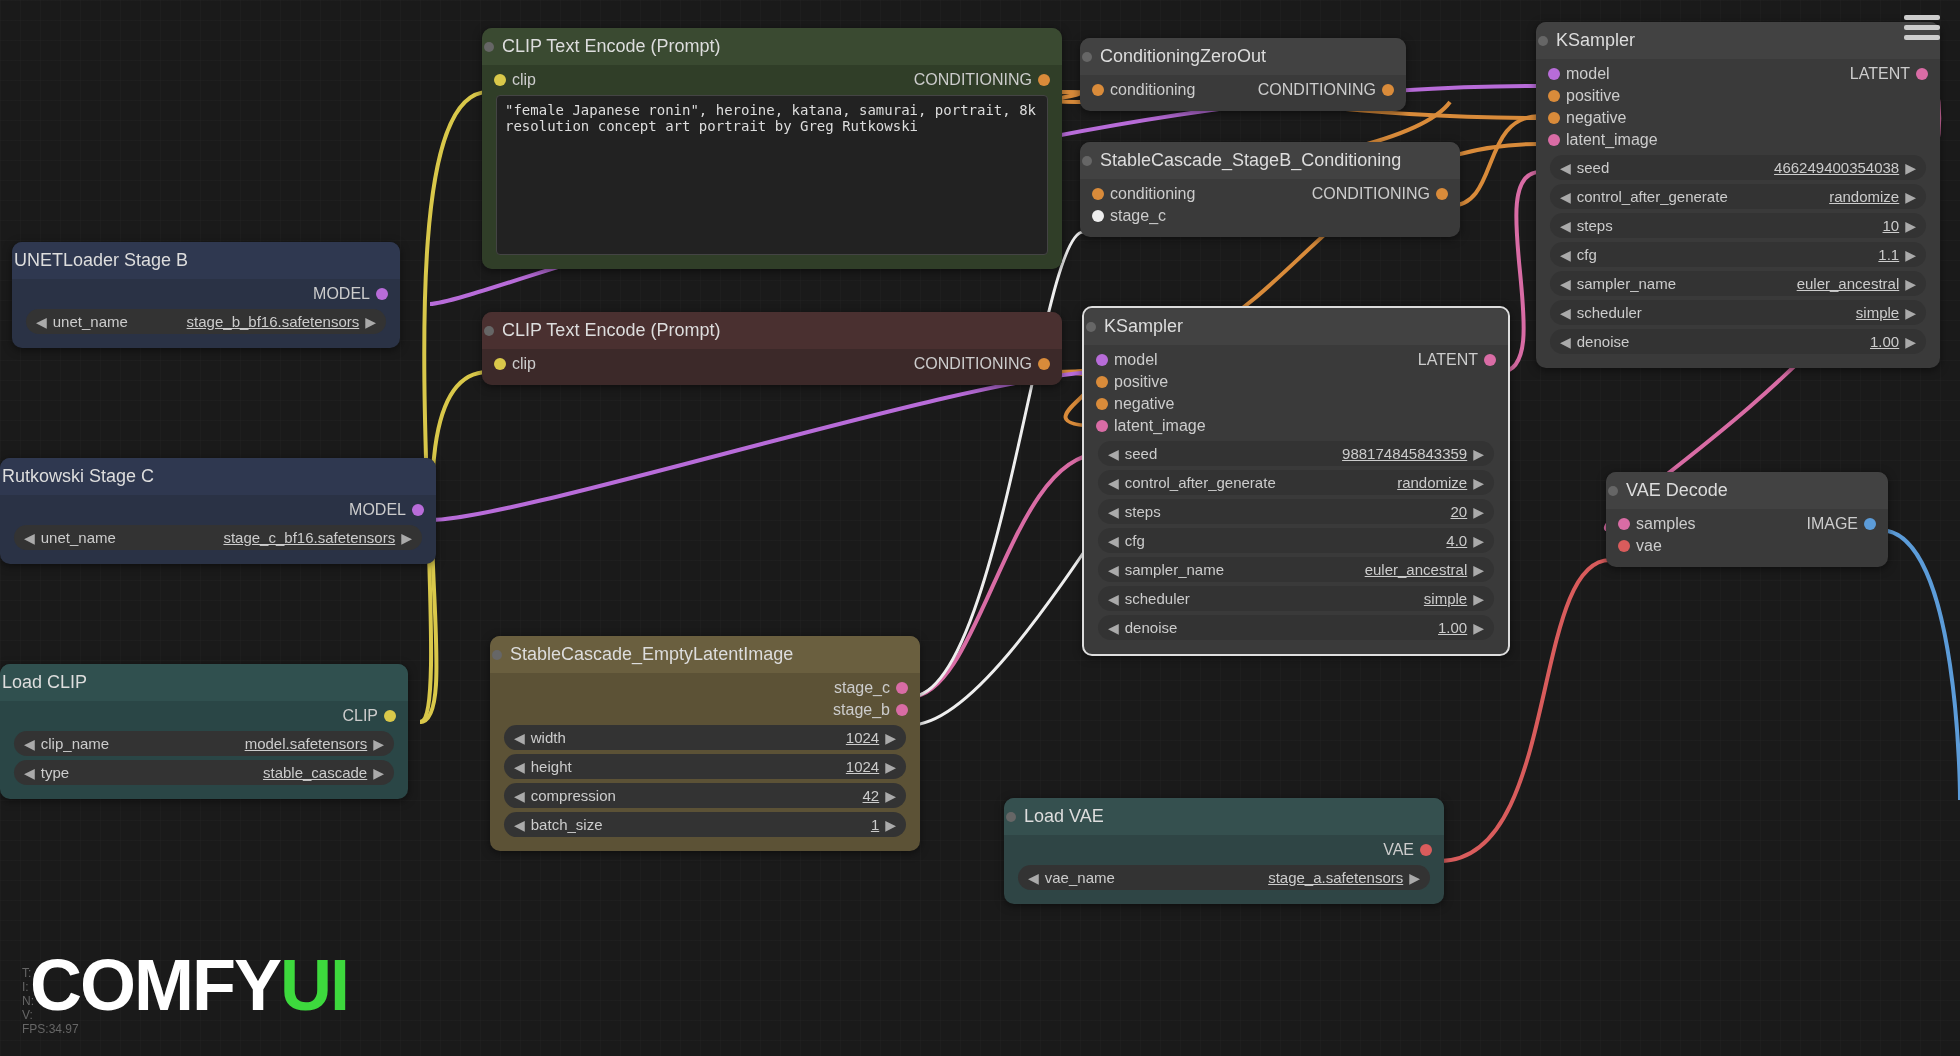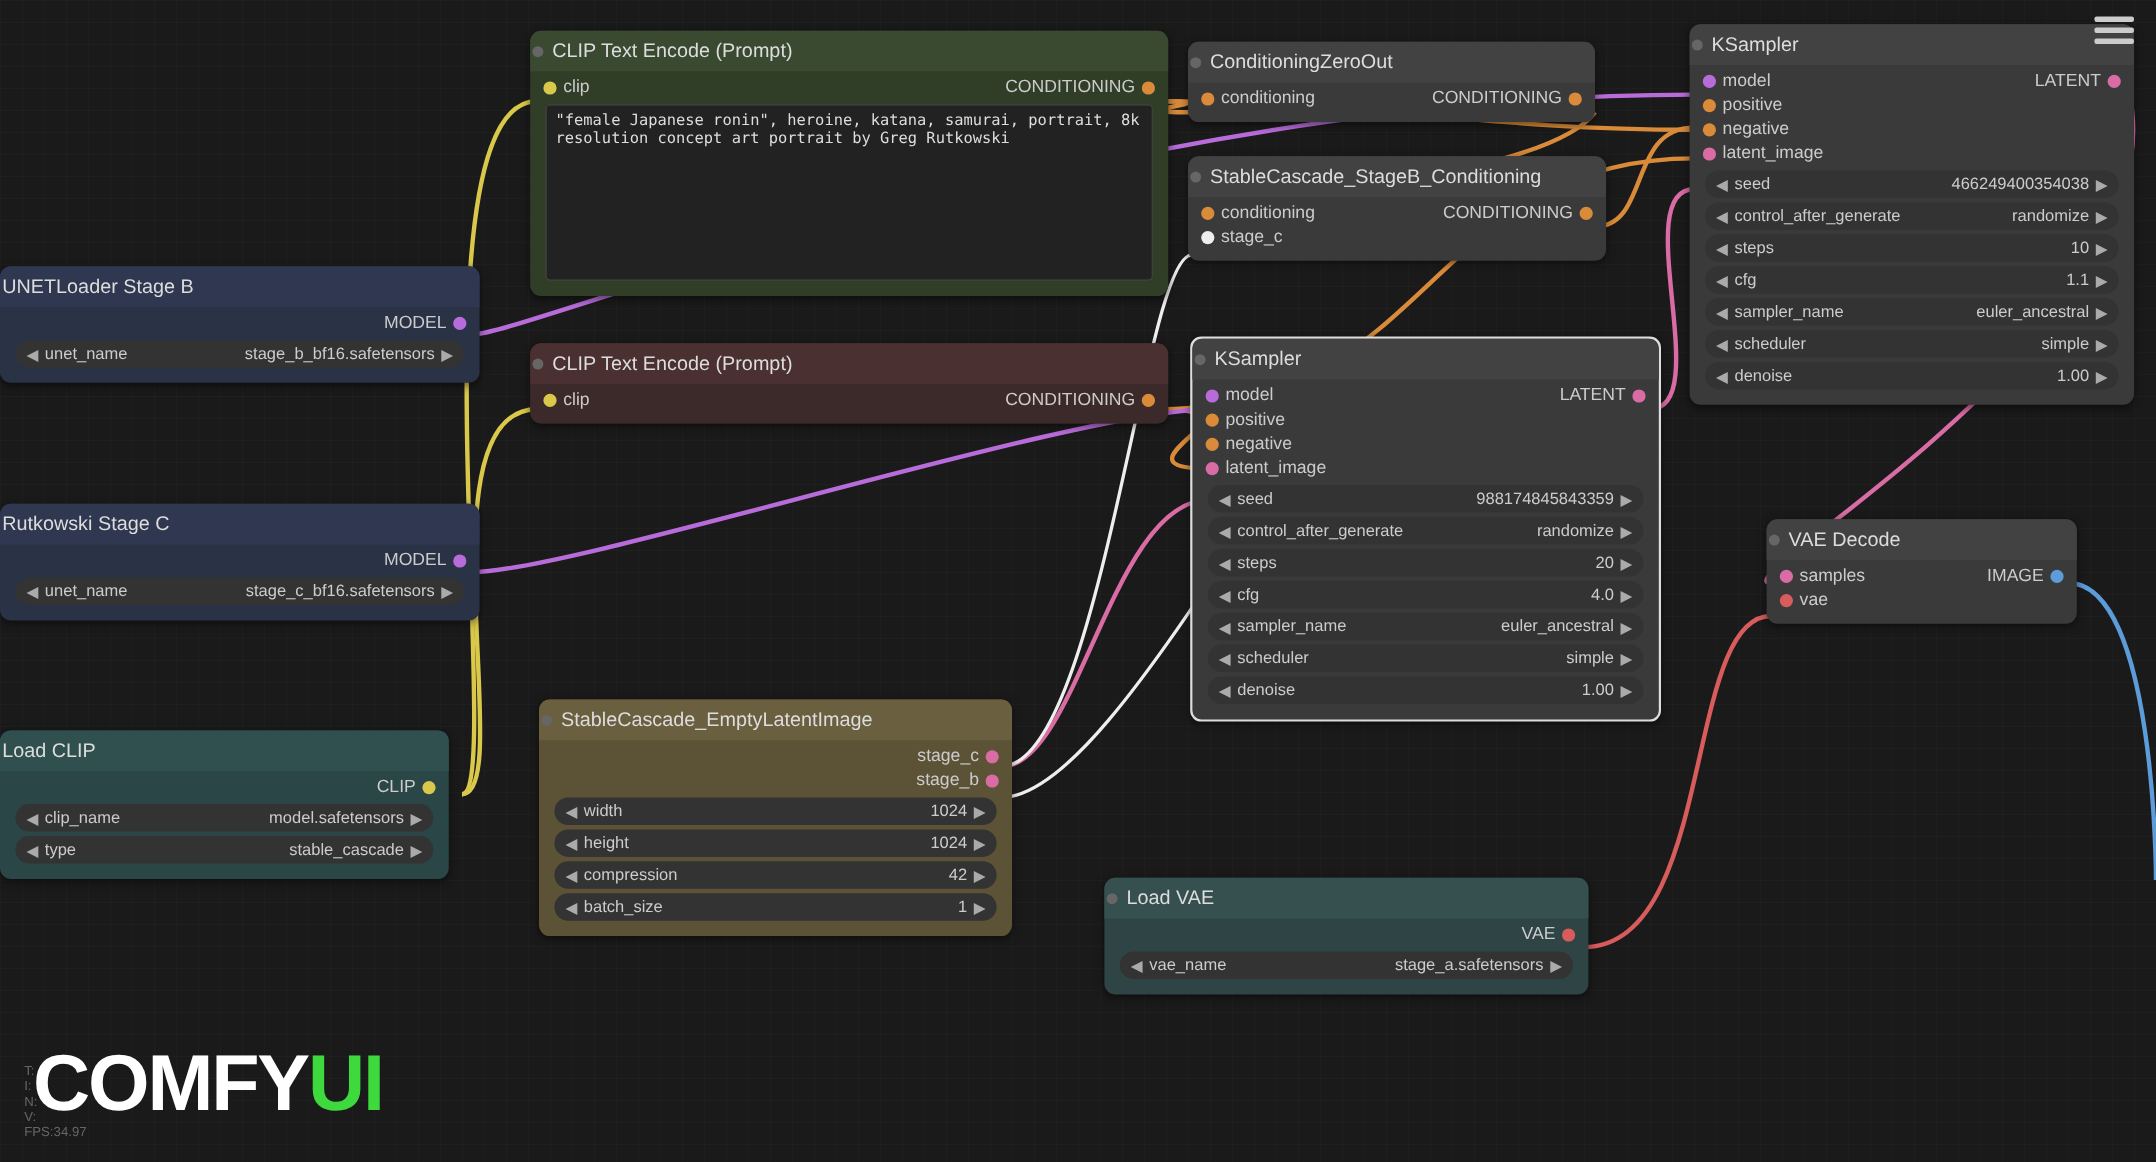--- a/index.html
+++ b/index.html
@@ -44,21 +44,21 @@
   padding: 4px 10px;
   margin: 4px 6px;
   display:flex;
   align-items:center;
   justify-content:space-between;
   font-size:15px;
   color:#ccc;
 }
 .widget .arrow { color:#aaa; font-size:14px; cursor:pointer; }
 .widget .label { flex:1; padding: 0 6px; }
-.widget .val { padding: 0 6px; text-align:left; }
+.widget .val { padding: 0 6px; text-align:left;text-decoration:underline; }
 .textarea {
   background:#222;
   border:1px solid #444;
   border-radius:4px;
   color:#ddd;
   font-family: monospace;
   font-size:14px;
   padding:6px 8px;
   margin:4px 6px;
   white-space:pre-wrap;
@@ -122,21 +122,21 @@
   <path d="M1936,86 C1980,300 1560,530 1610,530" stroke="#d96ca5" stroke-width="4" fill="none"></path>
 
   <path d="M910,697 C1000,697 1040,232 1083,232" stroke="#eee" stroke-width="3" fill="none"></path>
   <path d="M910,725 C1020,725 1200,310 1290,310" stroke="#eee" stroke-width="3" fill="none"></path>
 
   <path d="M1440,861 C1560,861 1530,560 1610,560" stroke="#d95c5c" stroke-width="4" fill="none"></path>
 
   <path d="M1880,530 C1960,530 1960,800 1960,800" stroke="#5c9cd9" stroke-width="4" fill="none"></path>
 </svg>
 
-<div class="node theme-blue" style="left:0;top:242px;width:436px">
+<div class="node theme-blue" style="left:12px;top:242px;width:388px">
   <div class="node-header">
       <span>UNETLoader Stage B</span>
     </div>
   <div class="node-body">
     <div class="port-row">
         <span></span>
         <div class="port right">
           <span class="port-dot c-purple"></span>
           <span>MODEL</span>
         </div>
@@ -278,21 +278,21 @@
       </div>
     <div class="widget">
         <span class="arrow">◀</span>
         <span class="label">batch_size</span>
         <span class="val">1</span>
         <span class="arrow">▶</span>
       </div>
   </div>
 </div>
 
-<div class="node theme-gray" style="left:1080px;top:38px;width:370px">
+<div class="node theme-gray" style="left:1080px;top:38px;width:326px">
   <div class="node-header">
       <span class="dot"></span>
       <span>ConditioningZeroOut</span>
     </div>
   <div class="node-body">
     <div class="port-row">
       <div class="port">
           <span class="port-dot c-orange"></span>
           <span>conditioning</span>
         </div>

